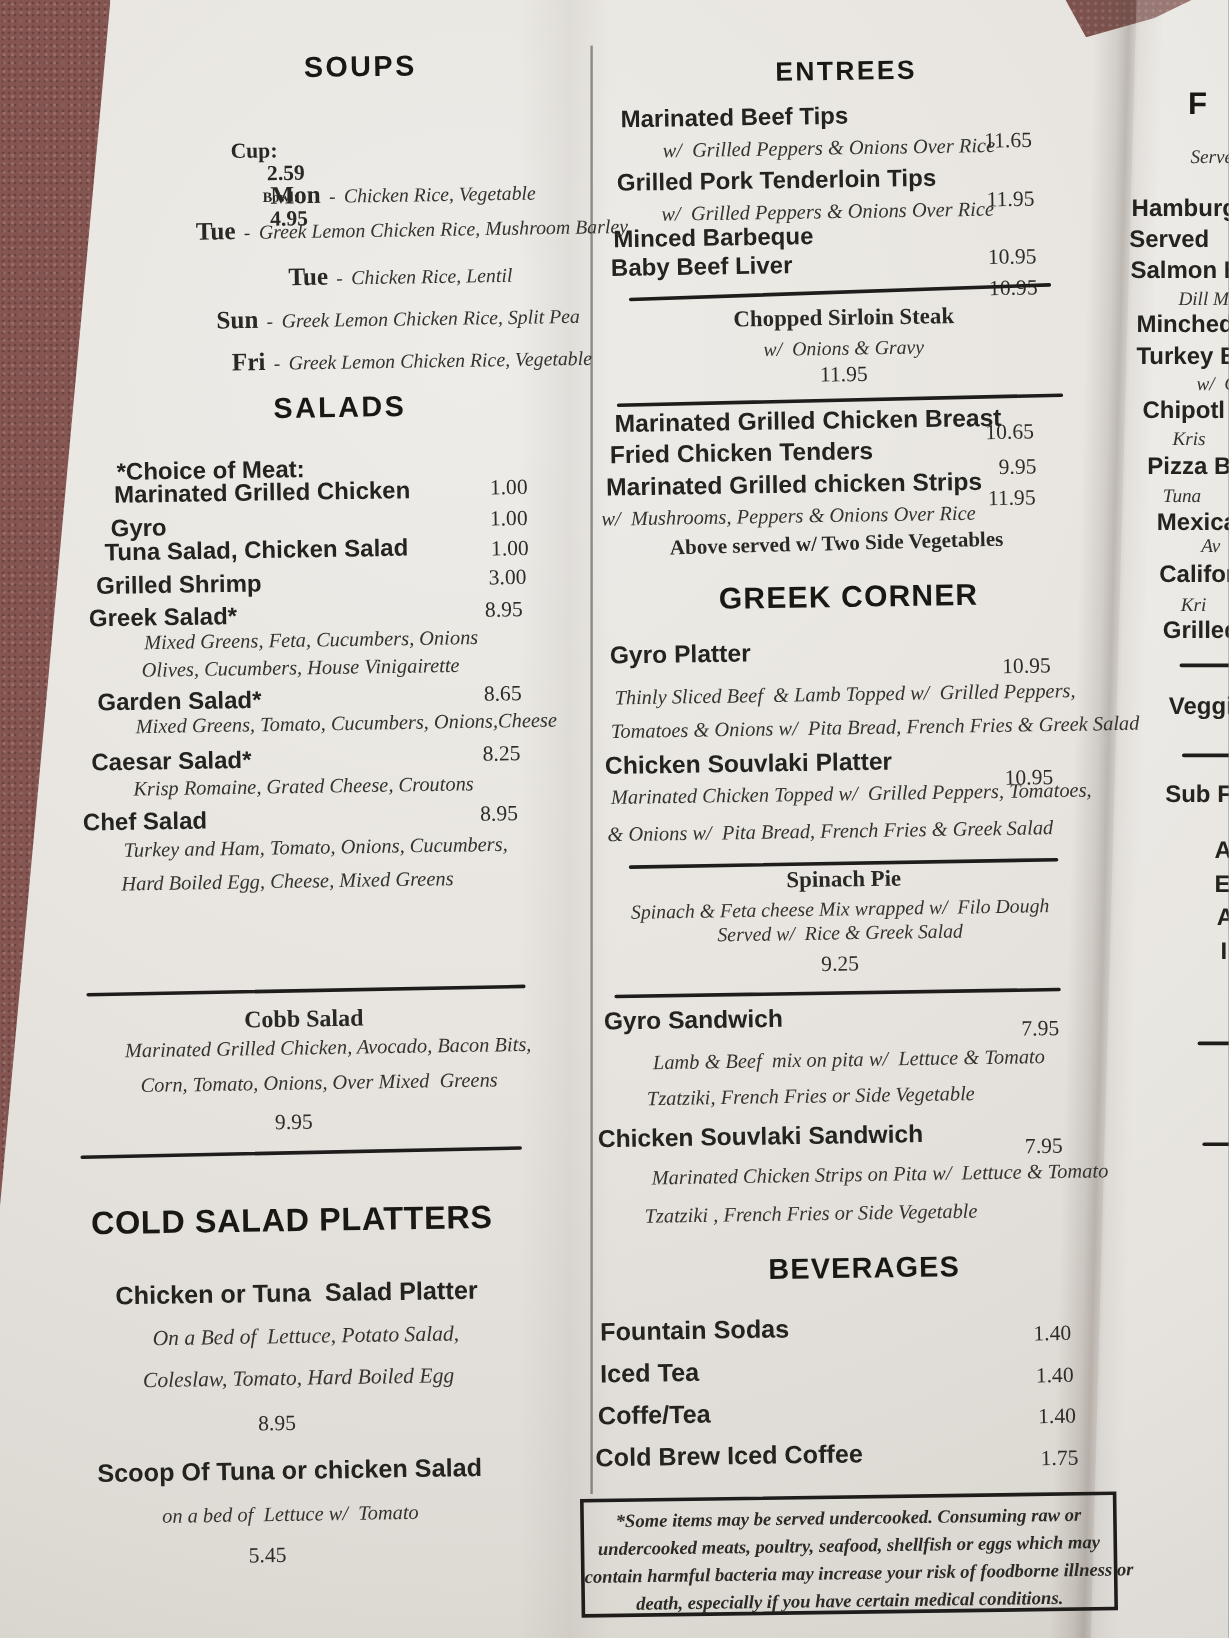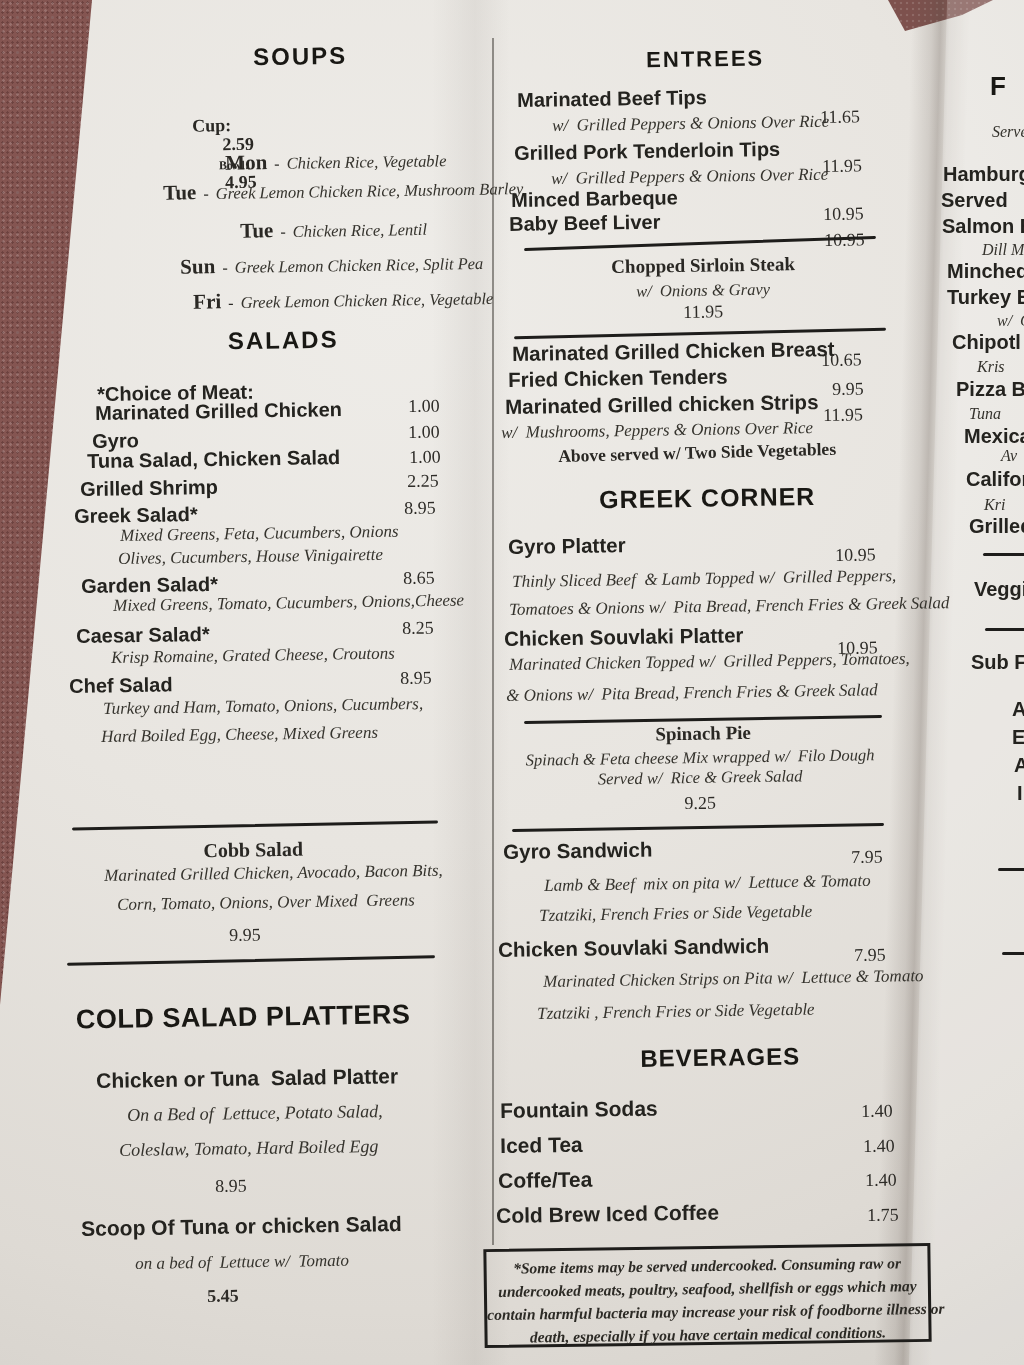--- a/index.html
+++ b/index.html
@@ -104,21 +104,21 @@
 
   <div class="t sans-b tilt" style="left:97px;top:383px;font-size:20px;">*Choice of Meat:</div>
 
   <div class="t sans-b tilt" style="left:95px;top:402px;font-size:20px;">Marinated Grilled Chicken</div>
   <div class="t price tilt" style="left:408px;top:397px;">1.00</div>
   <div class="t sans-b tilt" style="left:92px;top:430px;font-size:20px;">Gyro</div>
   <div class="t price tilt" style="left:408px;top:423px;">1.00</div>
   <div class="t sans-b tilt" style="left:87px;top:450px;font-size:20px;">Tuna Salad, Chicken Salad</div>
   <div class="t price tilt" style="left:409px;top:448px;">1.00</div>
   <div class="t sans-b tilt" style="left:80px;top:478px;font-size:20px;">Grilled Shrimp</div>
-  <div class="t price tilt" style="left:407px;top:472px;">2.25</div>
+  <div class="t price tilt" style="left:407px;top:472px;">3.00</div>
 
   <div class="t sans-b tilt" style="left:74px;top:505px;font-size:20px;">Greek Salad*</div>
   <div class="t price tilt" style="left:404px;top:499px;">8.95</div>
   <div class="t it tilt" style="left:120px;top:527px;font-size:17px;">Mixed Greens, Feta, Cucumbers, Onions</div>
   <div class="t it tilt" style="left:118px;top:550px;font-size:17px;">Olives, Cucumbers, House Vinigairette</div>
 
   <div class="t sans-b tilt" style="left:81px;top:575px;font-size:20px;">Garden Salad*</div>
   <div class="t price tilt" style="left:403px;top:569px;">8.65</div>
   <div class="t it tilt" style="left:113px;top:597px;font-size:17px;">Mixed Greens, Tomato, Cucumbers, Onions,Cheese</div>
 
@@ -140,21 +140,21 @@
 
   <div class="t hdr tilt" style="left:43px;top:1006px;width:400px;font-size:27px;letter-spacing:0.5px;">COLD SALAD PLATTERS</div>
 
   <div class="t sans-b tilt" style="left:96px;top:1069px;font-size:21px;">Chicken or Tuna  Salad Platter</div>
   <div class="t it tilt" style="left:127px;top:1106px;font-size:18px;">On a Bed of  Lettuce, Potato Salad,</div>
   <div class="t it tilt" style="left:119px;top:1141px;font-size:18px;">Coleslaw, Tomato, Hard Boiled Egg</div>
   <div class="t price tilt" style="left:215px;top:1177px;">8.95</div>
 
   <div class="t sans-b tilt" style="left:81px;top:1217px;font-size:21px;">Scoop Of Tuna or chicken Salad</div>
   <div class="t it tilt" style="left:135px;top:1255px;font-size:17px;">on a bed of  Lettuce w/  Tomato</div>
-  <div class="t price tilt" style="left:207px;top:1287px;font-weight:bold;">5.45</div>
+  <div class="t price tilt" style="left:207px;top:1287px;">5.45</div>
 
   <div class="t hdr tilt" style="left:605px;top:49px;width:200px;font-size:22px;">ENTREES</div>
 
   <div class="t sans-b tilt" style="left:517px;top:89px;font-size:20px;">Marinated Beef Tips</div>
   <div class="t it tilt" style="left:552px;top:117px;font-size:17px;">w/  Grilled Peppers &amp; Onions Over Rice</div>
   <div class="t price tilt" style="left:820px;top:108px;">11.65</div>
 
   <div class="t sans-b tilt" style="left:514px;top:142px;font-size:20px;">Grilled Pork Tenderloin Tips</div>
   <div class="t it tilt" style="left:551px;top:170px;font-size:17px;">w/  Grilled Peppers &amp; Onions Over Rice</div>
   <div class="t price tilt" style="left:822px;top:157px;">11.95</div>

